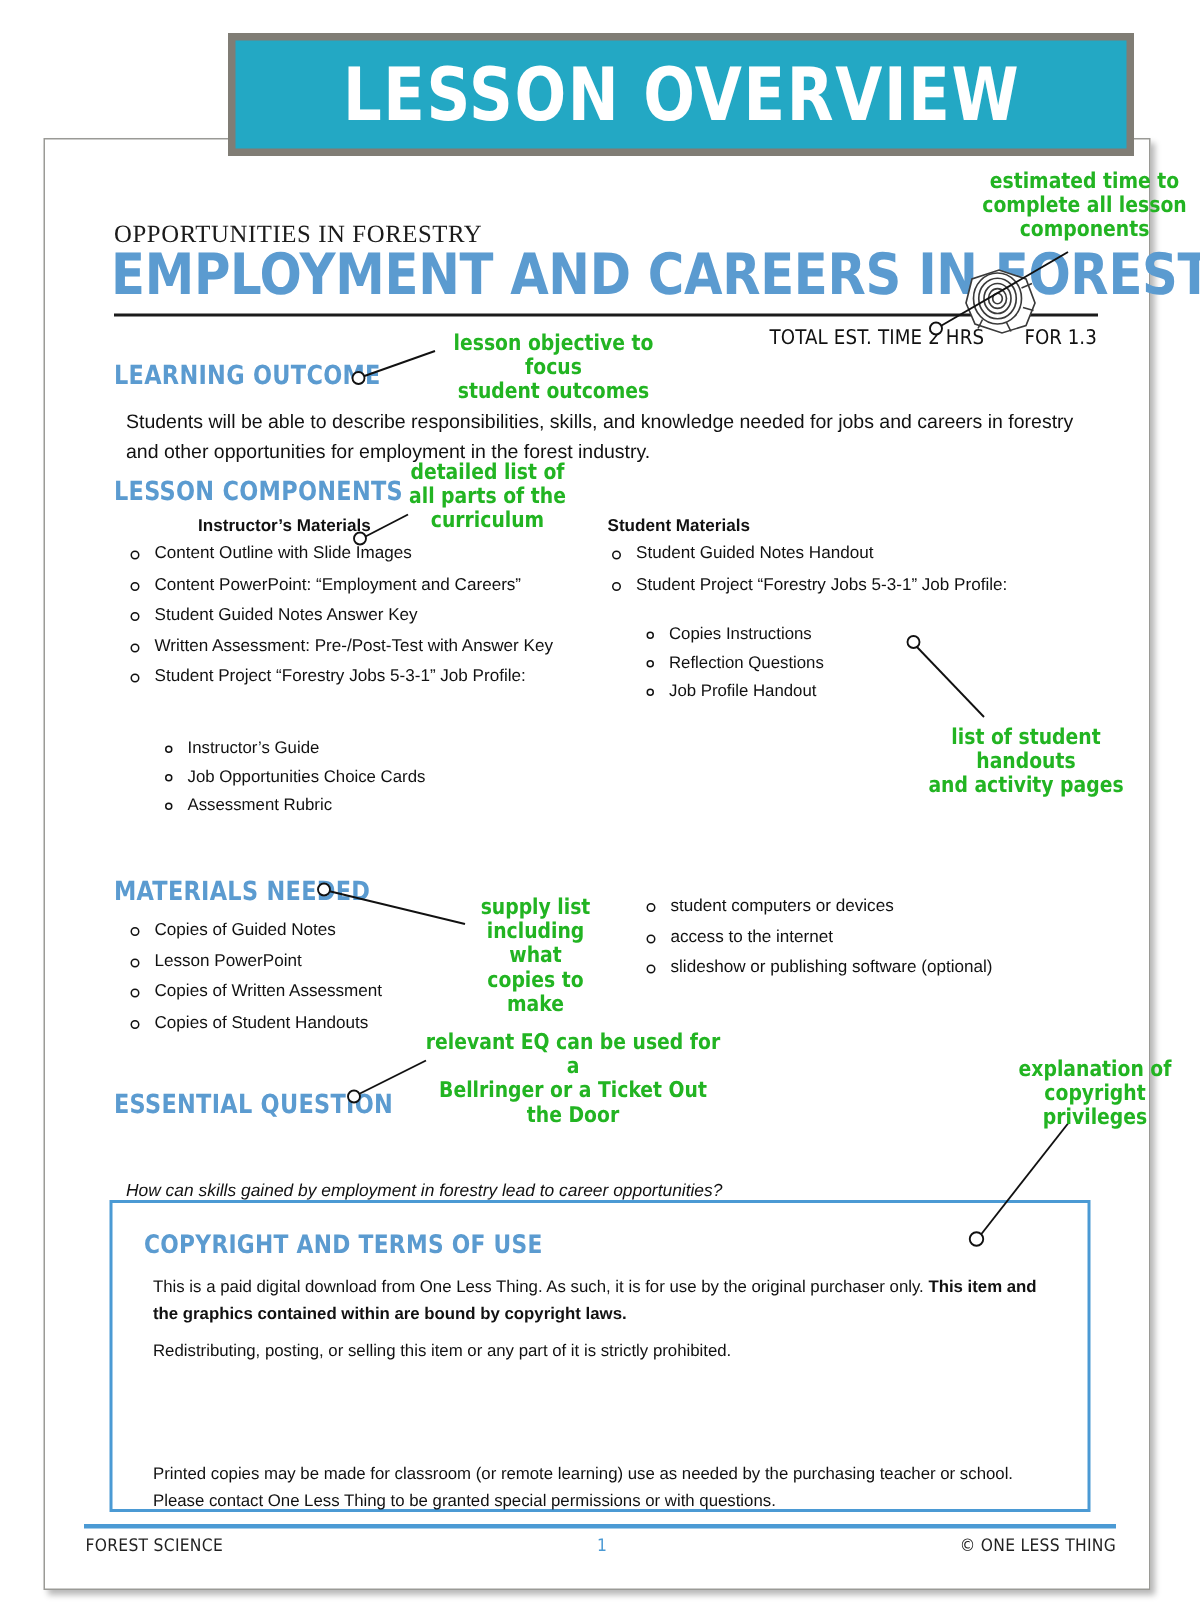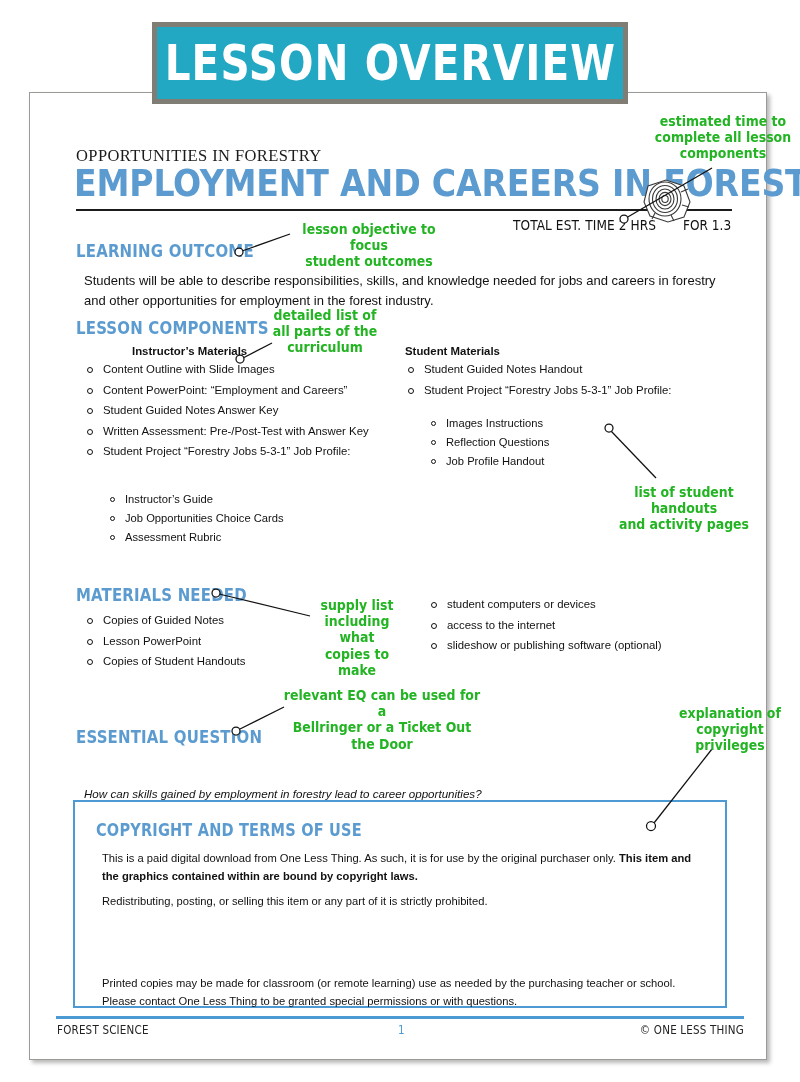--- a/index.html
+++ b/index.html
@@ -18,21 +18,21 @@
     width: 738px; height: 968px;
     background: #ffffff;
     border: 1px solid #9a9a96;
     box-shadow: 3px 3px 4px rgba(0,0,0,0.28);
   }
 
   
   .banner {
     position: absolute;
     left: 152px; top: 22px;
-    width: 476px; height: 82px;
+    width: 604px; height: 82px;
     background: #23a8c4;
     border: 5px solid #807d75;
     display: flex; align-items: center; justify-content: center;
     z-index: 6;
   }
   .banner-text {
     color: #ffffff;
     font-family: "Liberation Sans Narrow", "DejaVu Sans Condensed", "Liberation Sans", sans-serif;
     font-weight: bold;
     font-size: 49px;
@@ -214,29 +214,30 @@
     <li>Job Opportunities Choice Cards</li>
     <li>Assessment Rubric</li>
   </ul>
 
   <div class="sub-head" style="left:405px; top:345px;">Student Materials</div>
   <ul class="bl" style="left:405px; top:362px; width:290px;">
     <li>Student Guided Notes Handout</li>
     <li>Student Project “Forestry Jobs 5-3-1” Job Profile:</li>
   </ul>
   <ul class="bl sub" style="left:427px; top:416px; width:270px;">
-    <li>Images Instructions</li>
+    <li>Copies Instructions</li>
     <li>Reflection Questions</li>
     <li>Job Profile Handout</li>
   </ul>
 
   <div class="sec-head" style="left:76px; top:585px;">MATERIALS NEEDED</div>
   <ul class="bl" style="left:84px; top:613px; width:230px;">
     <li>Copies of Guided Notes</li>
     <li>Lesson PowerPoint</li>
+    <li>Copies of Written Assessment</li>
     <li>Copies of Student Handouts</li>
   </ul>
   <ul class="bl" style="left:428px; top:597px; width:300px;">
     <li>student computers or devices</li>
     <li>access to the internet</li>
     <li>slideshow or publishing software (optional)</li>
   </ul>
 
   <div class="sec-head" style="left:76px; top:727px;">ESSENTIAL QUESTION</div>
   <div class="eq-text" style="left:84px; top:755px; width:620px;margin-top:32px;">How can skills gained by employment in forestry lead to career opportunities?</div>

